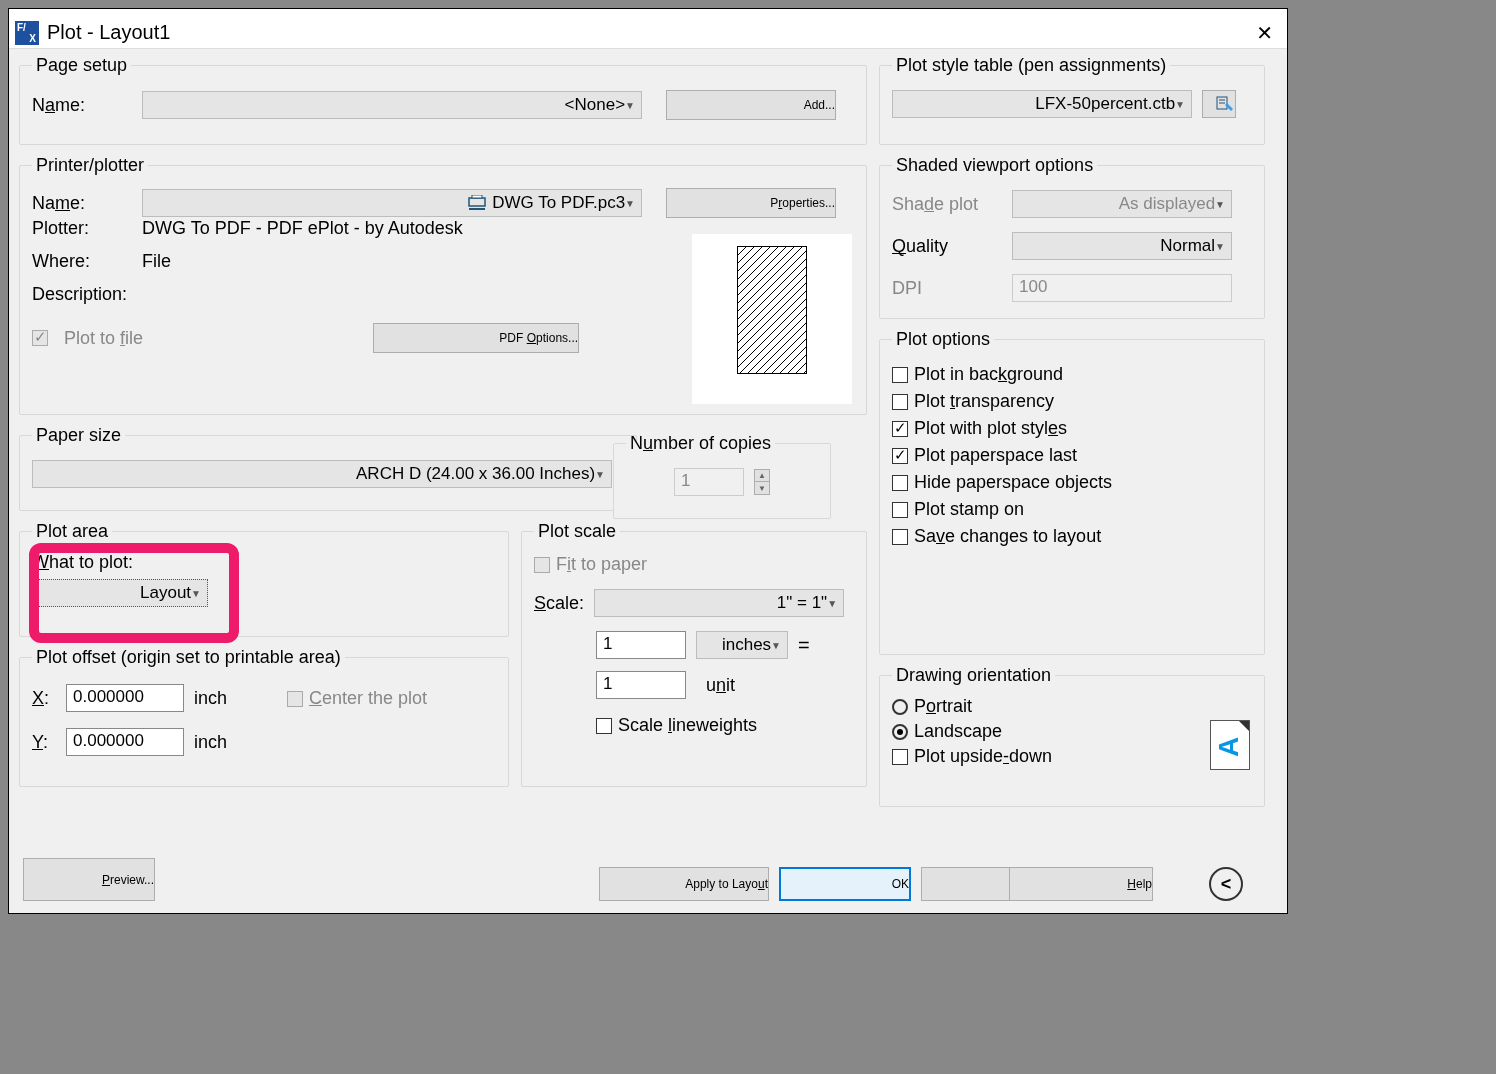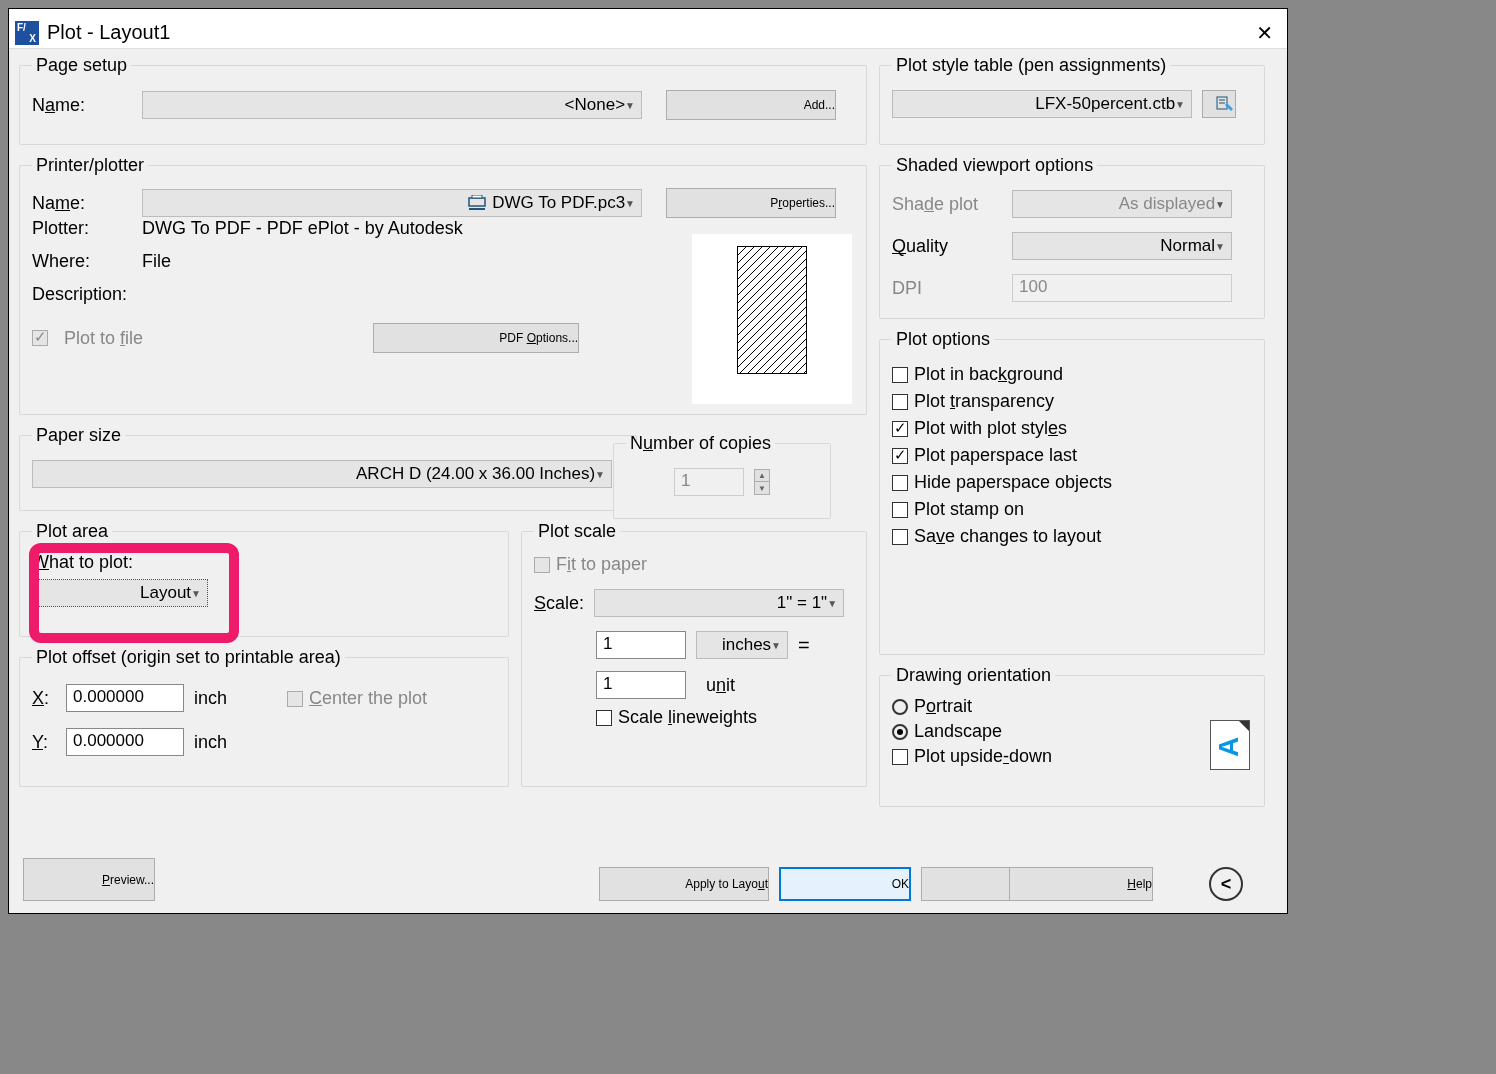--- a/index.html
+++ b/index.html
@@ -179,21 +179,21 @@
         <div class="select" style="width:92px;">
           <span>inches</span>
             <span class="chev">▼</span>
         </div>
         <span class="lbl" style="font-size:20px;">=</span>
       </div>
       <div class="row" style="margin-top:12px;margin-left:62px;">
         <div class="input" style="width:90px;">1</div>
         <span class="lbl" style="margin-left:10px;">u<span class="ul">n</span>it</span>
       </div>
-      <div class="hlrow" style="margin-top:8px;margin-left:62px;">
+      <div class="hlrow" style="margin-top:16px;margin-left:62px;">
         <span class="chk"></span>
         <span class="lbl">Scale <span class="ul">l</span>ineweights</span>
       </div>
     </fieldset>
 
     <fieldset style="left:870px;top:6px;width:386px;height:90px;">
       <legend>Plot style table (pen assignments)</legend>
       <div class="row" style="margin-top:6px;">
         <div class="select" style="width:300px;">
           <span>LFX-50percent.ctb</span>

